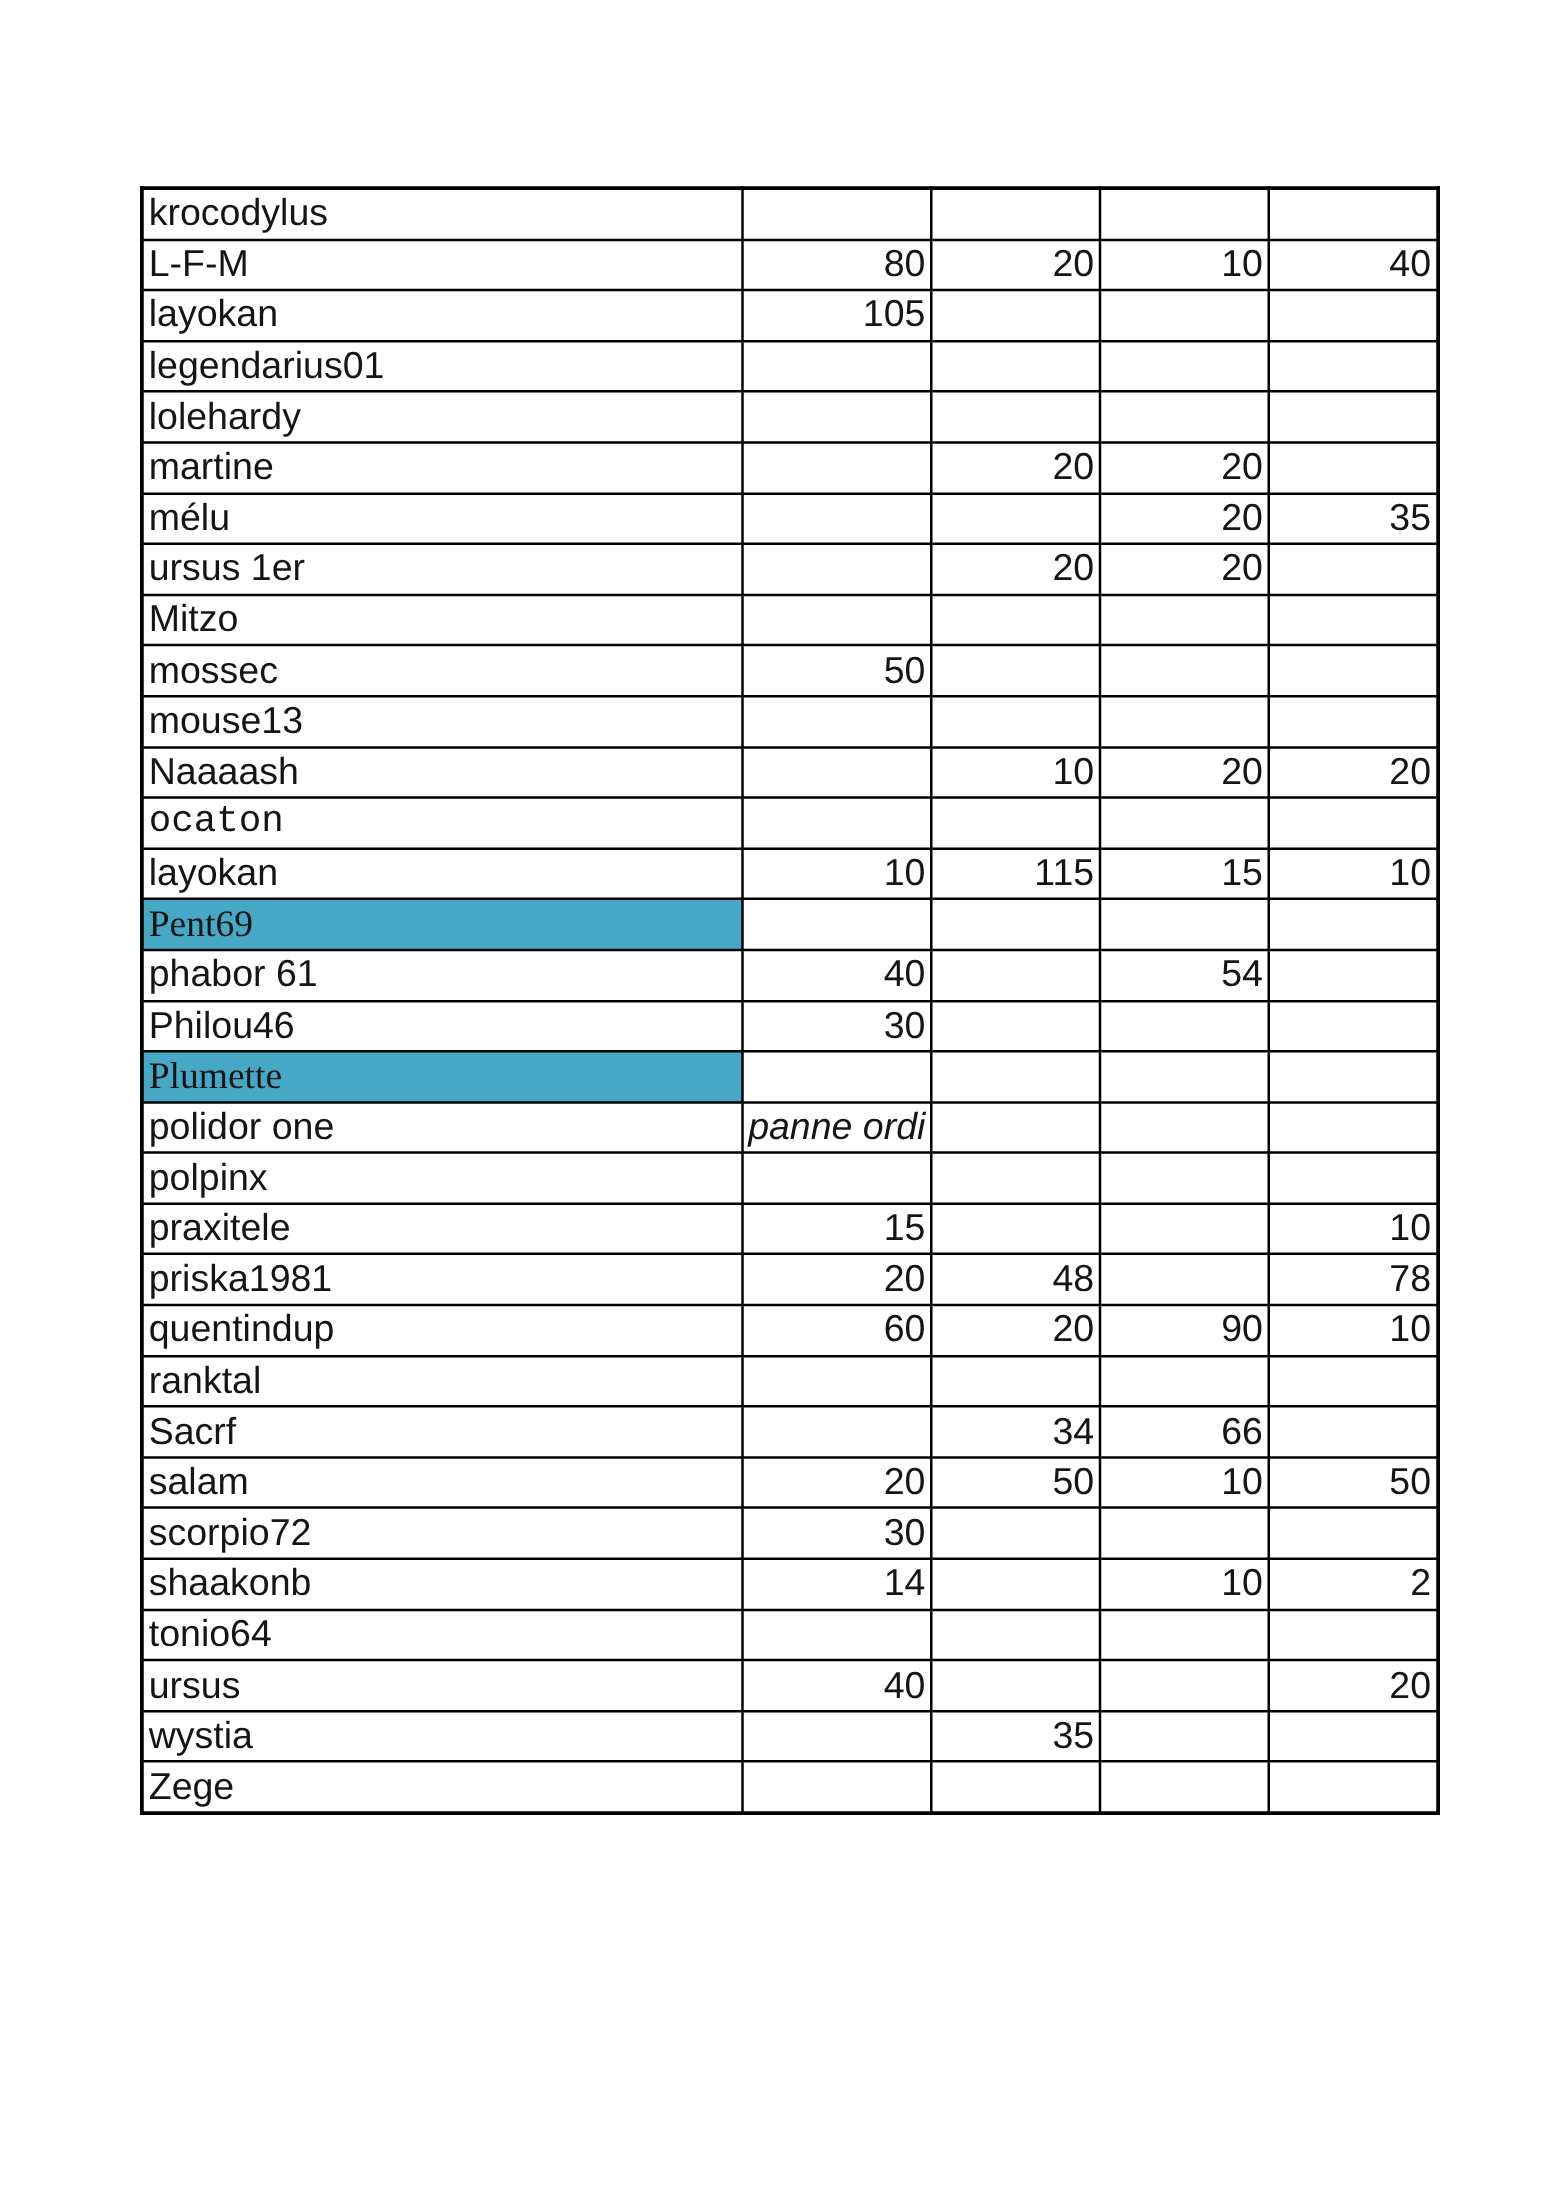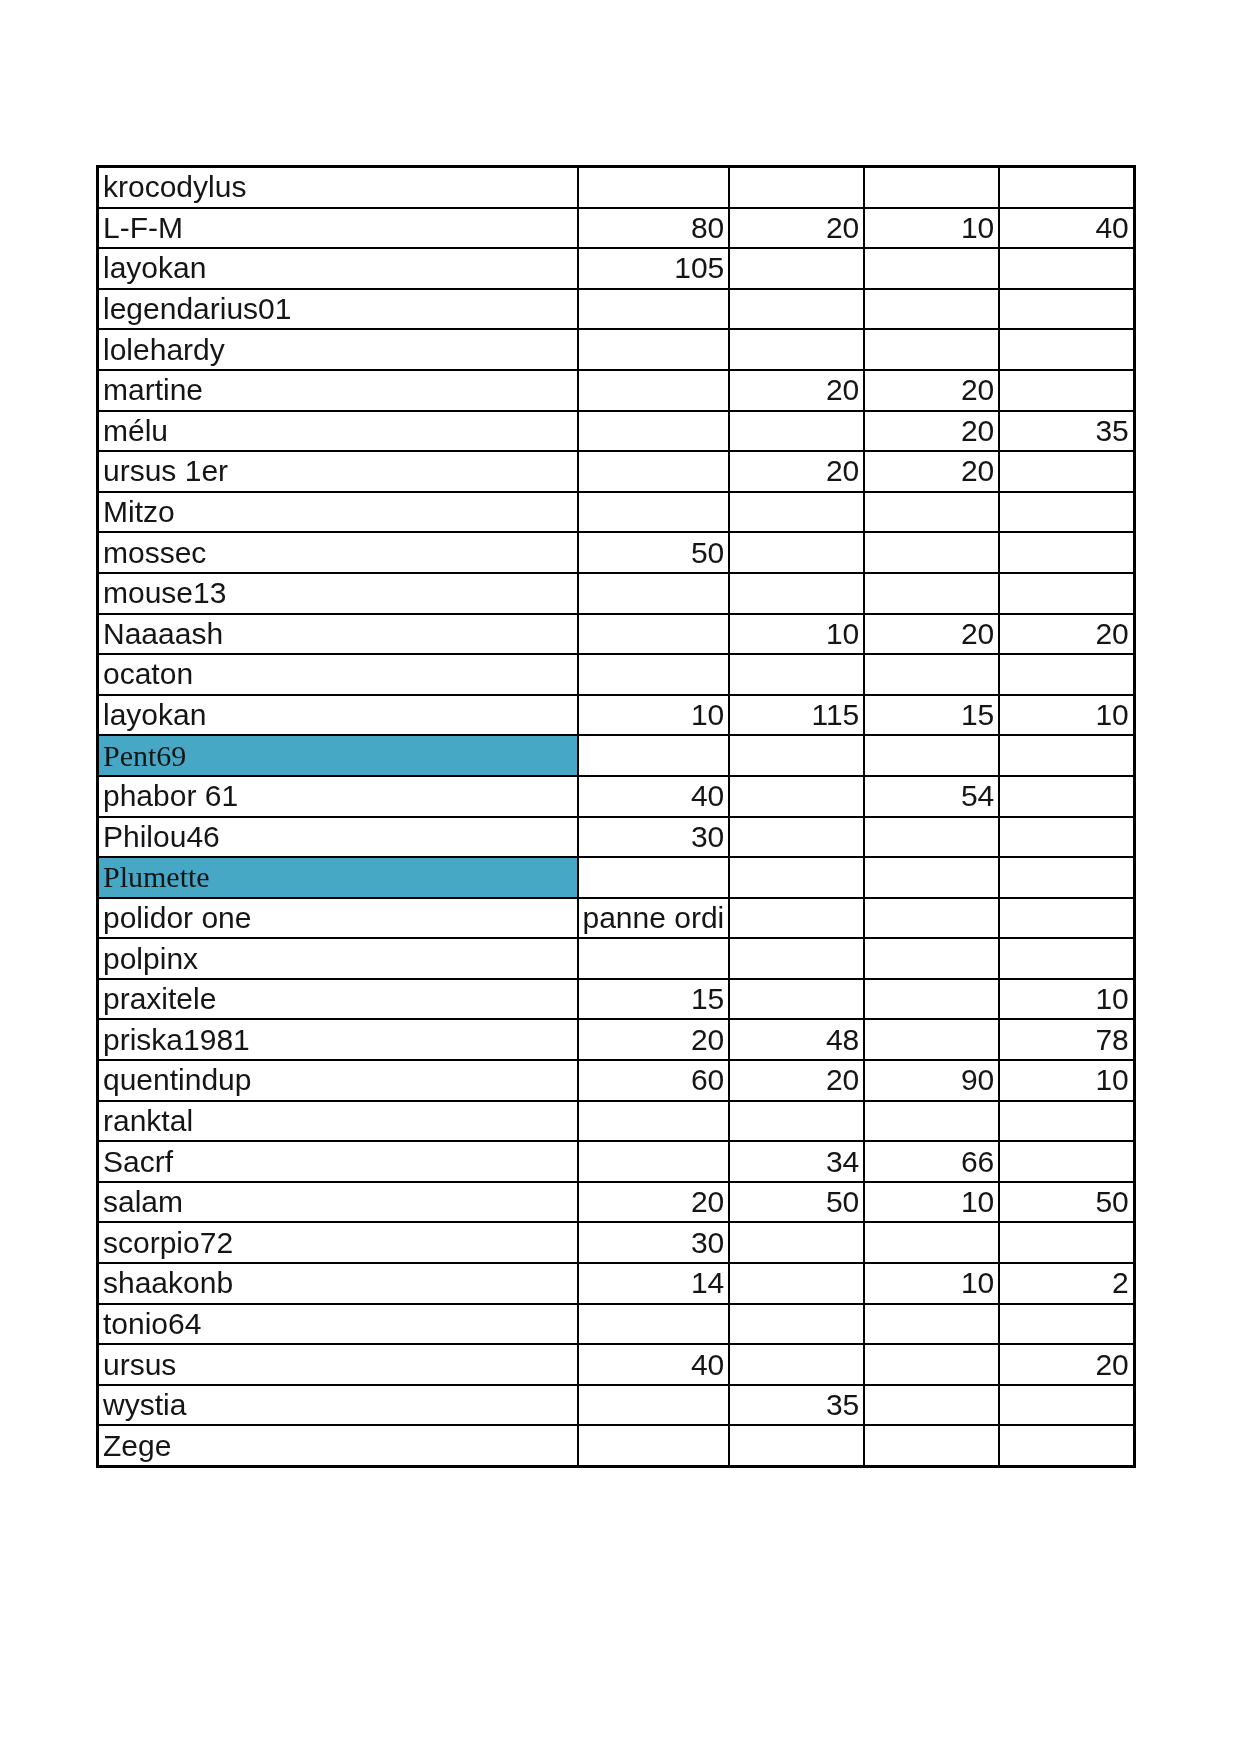--- a/index.html
+++ b/index.html
@@ -3,41 +3,41 @@
 <meta charset="utf-8">
 <style>
   html,body { margin:0; padding:0; background:#ffffff; }
   .page {
     position:relative;
     width:1241px; height:1754px;
     background:#ffffff;
     font-family:"Liberation Sans","DejaVu Sans",sans-serif;
     overflow:hidden;
   }
-  .sheet { position:absolute; left:96px; top:149px;margin-top:16px; }
+  .sheet { position:absolute; left:112px; top:149px; }
   table.grid {
     border-collapse:collapse;
     table-layout:fixed;
     border:3px solid #000;
   }
   table.grid td {
     border:2px solid #000;
     height:38.6px;
     padding:0 4px;
     font-size:30px;
     color:#151515;
     vertical-align:middle;
     overflow:visible;
     white-space:nowrap;
   }
   td.c-name { text-align:left; }
   td.c-val  { text-align:right; }
-  td.c-val.text-note { text-align:left; }
+  td.c-val.text-note { text-align:left;font-style:italic; }
   .s-red   { color:var(--red); }
-  .s-blue  { color:var(--blue); }
+  .s-blue  { color:var(--blue);font-family:Liberation Mono, monospace; }
   .s-highlight { background:var(--teal); color:#111;font-family:Liberation Serif, serif; }
 </style>
 </head>
 <body>
 
 <div class="page">
   <div class="sheet">
     <table class="grid">
       <colgroup>
         <col style="width:480px">

